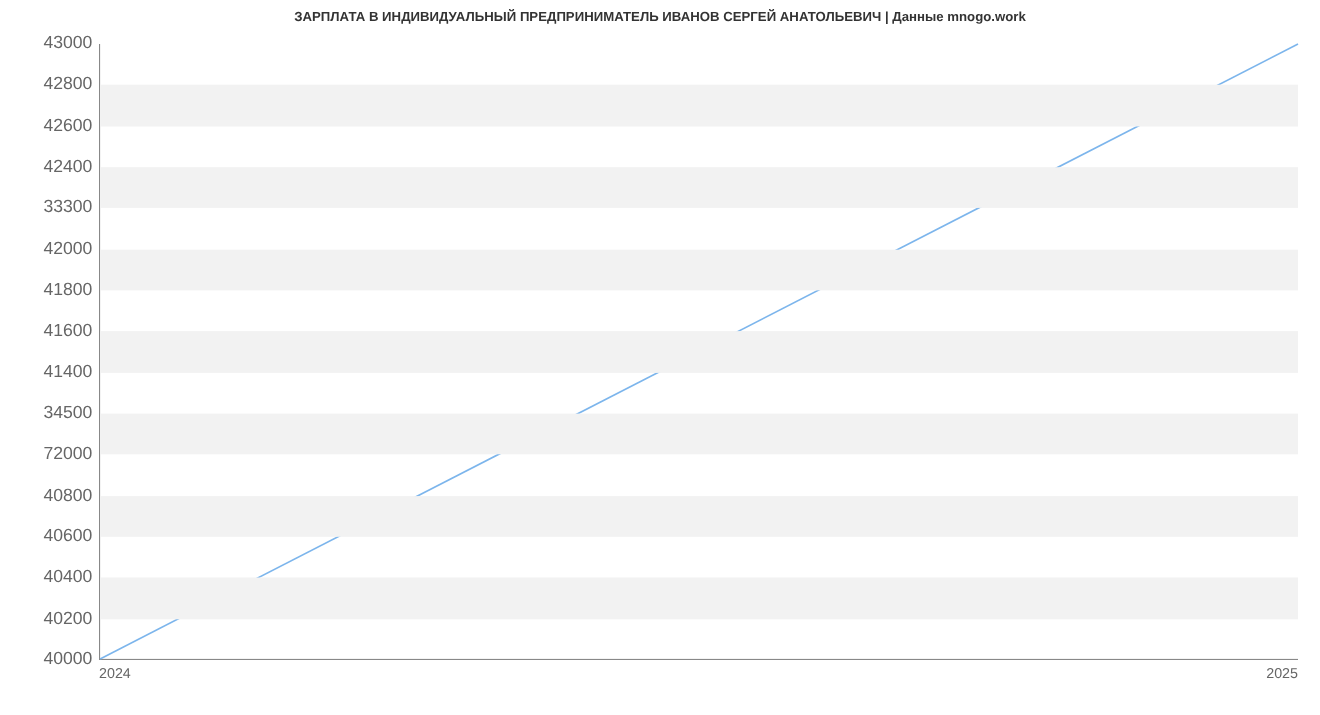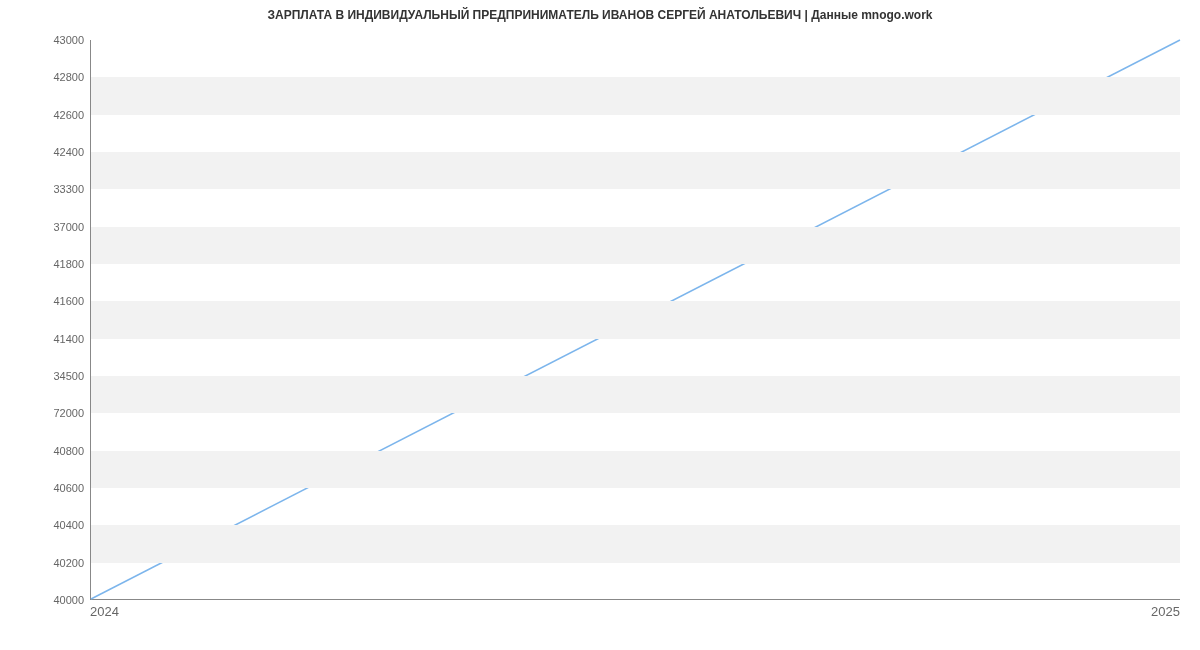--- a/index.html
+++ b/index.html
@@ -32,21 +32,21 @@
   .grid-band {
     position: absolute;
     left: 0; width: 100%;
     background: #f2f2f2;
   }
   .y-tick-label {
     position: absolute;
     right: 1116px;
     width: 80px;
     text-align: right;
-    font-size: 11px;
+    font-size: 16px;
     color: #666;
     transform: translateY(-50%);
   }
   .x-tick-label {
     position: absolute;
     top: 604px;
     font-size: 13px;
     color: #666;
     transform: translateX(-50%);
   }
@@ -82,21 +82,21 @@
 <div class="y-tick-label" style="top: 600px;">40000</div>
     <div class="y-tick-label" style="top: 562.667px;">40200</div>
     <div class="y-tick-label" style="top: 525.333px;">40400</div>
     <div class="y-tick-label" style="top: 488px;">40600</div>
     <div class="y-tick-label" style="top: 450.667px;">40800</div>
     <div class="y-tick-label" style="top: 413.333px;">72000</div>
     <div class="y-tick-label" style="top: 376px;">34500</div>
     <div class="y-tick-label" style="top: 338.667px;">41400</div>
     <div class="y-tick-label" style="top: 301.333px;">41600</div>
     <div class="y-tick-label" style="top: 264px; text-align: right;">41800</div>
-    <div class="y-tick-label" style="top: 226.667px;">37000</div>
+    <div class="y-tick-label" style="top: 226.667px;">42000</div>
     <div class="y-tick-label" style="top: 189.333px;">33300</div>
     <div class="y-tick-label" style="top: 152px;">42400</div>
     <div class="y-tick-label" style="top: 114.667px;">42600</div>
     <div class="y-tick-label" style="top: 77.3333px;">42800</div>
     <div class="y-tick-label" style="top: 40px;">43000</div>
     <div class="x-tick-label" style="left: 90px; transform: translateX(0px);">2024</div>
     <div class="x-tick-label" style="left: 1180px; transform: translateX(-100%);">2025</div>
   </div>
 
 </body></html>

